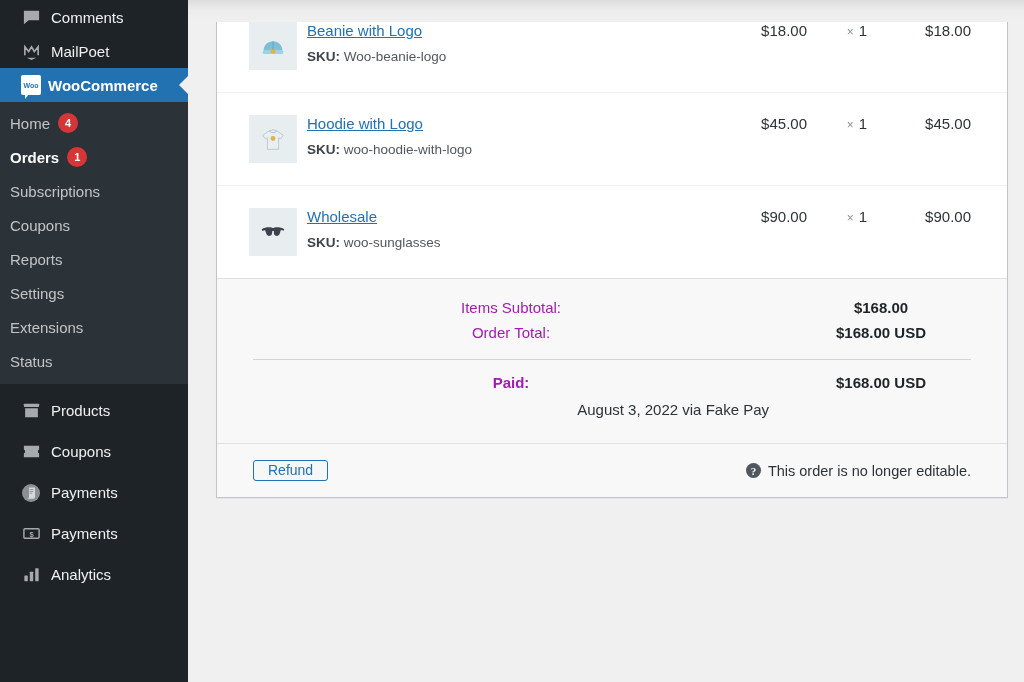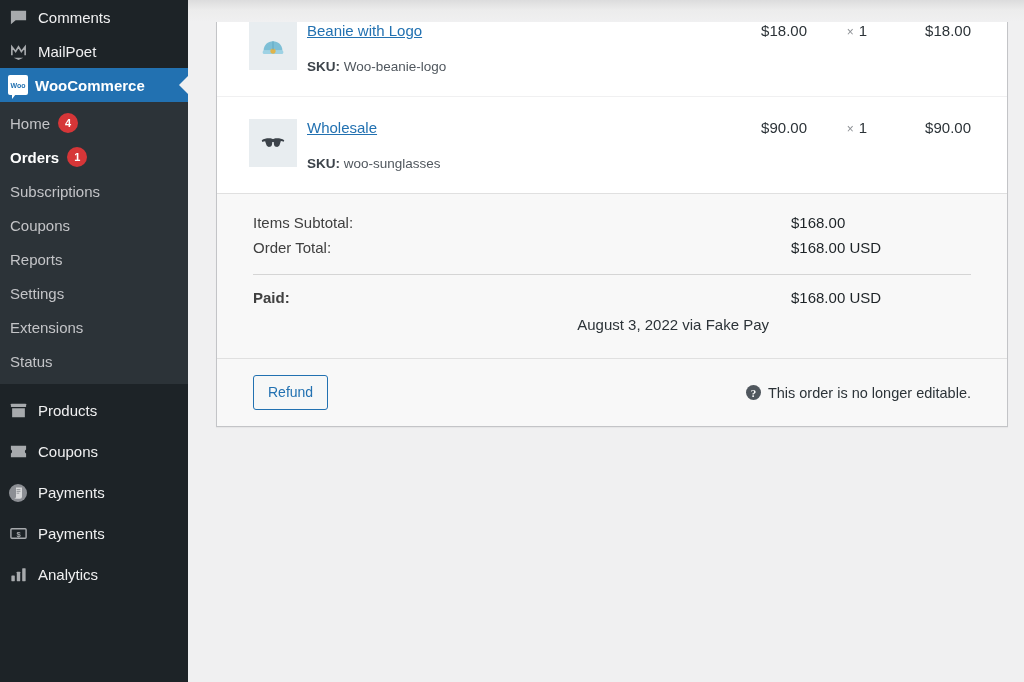--- a/index.html
+++ b/index.html
@@ -15,21 +15,21 @@
 
   
   .sidebar {
     width:188px; flex:0 0 188px; height:682px;
     background:#1d2327; color:#f0f0f1;
     position:relative; overflow:hidden;
   }
   .menu-top { background:#1d2327; }
   .menu-item {
     display:flex; align-items:center; height:34px;
-    padding:0 0 0 8px; gap:10px; cursor:pointer;
+    padding:0 0 0 21px; gap:10px; cursor:pointer;
   }
   .menu-item .mi-label { font-size:15px; color:#f0f0f1; white-space:nowrap; }
   .menu-item .mi-icon {
     width:20px; height:20px; flex:0 0 20px;
     display:flex; align-items:center; justify-content:center;
     color:#a7aaad;
   }
   .menu-item.current {
     background:#2271b1; color:#fff; position:relative;gap:7px;
   }
@@ -92,53 +92,53 @@
   .c-thumb { width:84px; padding:22px 0 22px 32px; vertical-align:top; }
   .thumb {
     width:48px; height:48px; background:#e8edf0;
     display:flex; align-items:center; justify-content:center;
   }
   .c-name { padding:22px 0 22px 6px; vertical-align:top; }
   .p-link {
     color:#2271b1; text-decoration:underline; font-size:15px;
     display:inline-block; cursor:pointer;
   }
-  .p-sku { margin-top:20px; font-size:13.5px; color:#50575e; }
+  .p-sku { margin-top:10px; font-size:13.5px; color:#50575e; }
   .p-sku b { color:#3c434a; font-weight:700; }
   .c-cost { padding:22px 0 22px 0; text-align:right; width:104px;
             vertical-align:top; font-size:15px; color:#2c3338; }
   .c-qty  { padding:22px 0 22px 0; text-align:right; width:60px;
             vertical-align:top; font-size:15px; color:#2c3338; }
   .c-qty .x { color:#8c8f94; font-size:12px; margin-right:5px; }
   .c-total{ padding:22px 36px 22px 22px; text-align:right; width:140px;
             vertical-align:top; font-size:15px; color:#2c3338; }
 
   
   .totals-wrap {
     background:#f8f8f8; border-top:1px solid #e0e0e0;
     padding:16px 36px 18px 36px;
   }
   .t-table { width:100%; border-collapse:collapse; }
   .t-table td { padding:4px 0; font-size:15px; vertical-align:top; }
-  .t-label { text-align:left; color:#404040; padding-right:22px !important; }
+  .t-label { text-align:center; color:#a21caf; padding-right:22px !important; }
   .t-label.bold { font-weight:700; }
-  .t-value { text-align:left; font-weight:400; color:#1d2327; width:180px; }
+  .t-value { text-align:center; font-weight:700; color:#1d2327; width:180px; }
   .t-rule td { padding:0 !important; }
   .rule { height:1px; background:#d5d5d5; margin:14px 0 10px 0; }
   .t-sub { text-align:right; color:#2c3338; font-weight:400; line-height:1.45; }
 
   
   .panel-foot {
     background:#f8f8f8; border-top:1px solid #e0e0e0;
     padding:16px 36px; display:flex; align-items:center;
     justify-content:space-between;
   }
   .btn-refund {
     background:#f6f7f7; border:1px solid #2271b1; color:#2271b1;
-    border-radius:3px; padding:7px 14px; font-size:14px;
+    border-radius:3px; padding:0 14px; font-size:14px;
     font-family:inherit; cursor:pointer; line-height:1.4;
   }
   .note { display:flex; align-items:center; gap:7px;
           font-size:14.5px; color:#2c3338; }
   .help-dot {
     width:15px; height:15px; border-radius:50%; background:#50575e;
     color:#fff; font-size:11px; font-weight:700;
     display:flex; align-items:center; justify-content:center;
     font-family:"Liberation Serif", serif;
   }
@@ -291,20 +291,43 @@
                 <span>Woo-beanie-logo</span>
               </div>
             </td>
             <td class="c-cost">$18.00</td>
             <td class="c-qty">
               <span class="x">×</span><span>1</span>
             </td>
             <td class="c-total">$18.00</td>
           </tr>
 
+          <tr class="item-row">
+            <td class="c-thumb">
+              <div class="thumb">
+                <svg width="30" height="30" viewBox="0 0 32 32">
+                  <path d="M11 8l5-2 5 2 6 4-3 4-2-1.3V27H10V14.7L8 16l-3-4z" fill="#e8eef1" stroke="#b9c9d2" stroke-width="1"></path>
+                  <path d="M12 7c1.8 3 6.2 3 8 0" fill="none" stroke="#b9c9d2" stroke-width="1.2"></path>
+                  <circle cx="16" cy="15.5" r="2.6" fill="#e0b44a"></circle>
+                </svg>
+              </div>
+            </td>
+            <td class="c-name">
+              <a class="p-link">Hoodie with Logo</a>
+              <div class="p-sku">
+                <b>SKU:</b>
+                <span>woo-hoodie-with-logo</span>
+              </div>
+            </td>
+            <td class="c-cost">$45.00</td>
+            <td class="c-qty">
+              <span class="x">×</span><span>1</span>
+            </td>
+            <td class="c-total">$45.00</td>
+          </tr>
 
           <tr class="item-row">
             <td class="c-thumb">
               <div class="thumb">
                 <svg width="30" height="30" viewBox="0 0 32 32">
                   <path d="M4 13c3-2 8-2.6 11-1.6 1 .4 1 .4 2 0 3-1 8-.4 11 1.6l-.6 1.6c-1-.6-2-.8-3-.8l-1.4 4.4c-.5 1.6-2.2 2.3-3.8 1.8-1.3-.4-2.1-1.5-2.2-2.8l-.2-2.4h-1.6l-.2 2.4c-.1 1.3-.9 2.4-2.2 2.8-1.6.5-3.3-.2-3.8-1.8L7.6 14c-1 0-2 .2-3 .8z" fill="#3c434a"></path>
                 </svg>
               </div>
             </td>
             <td class="c-name">

